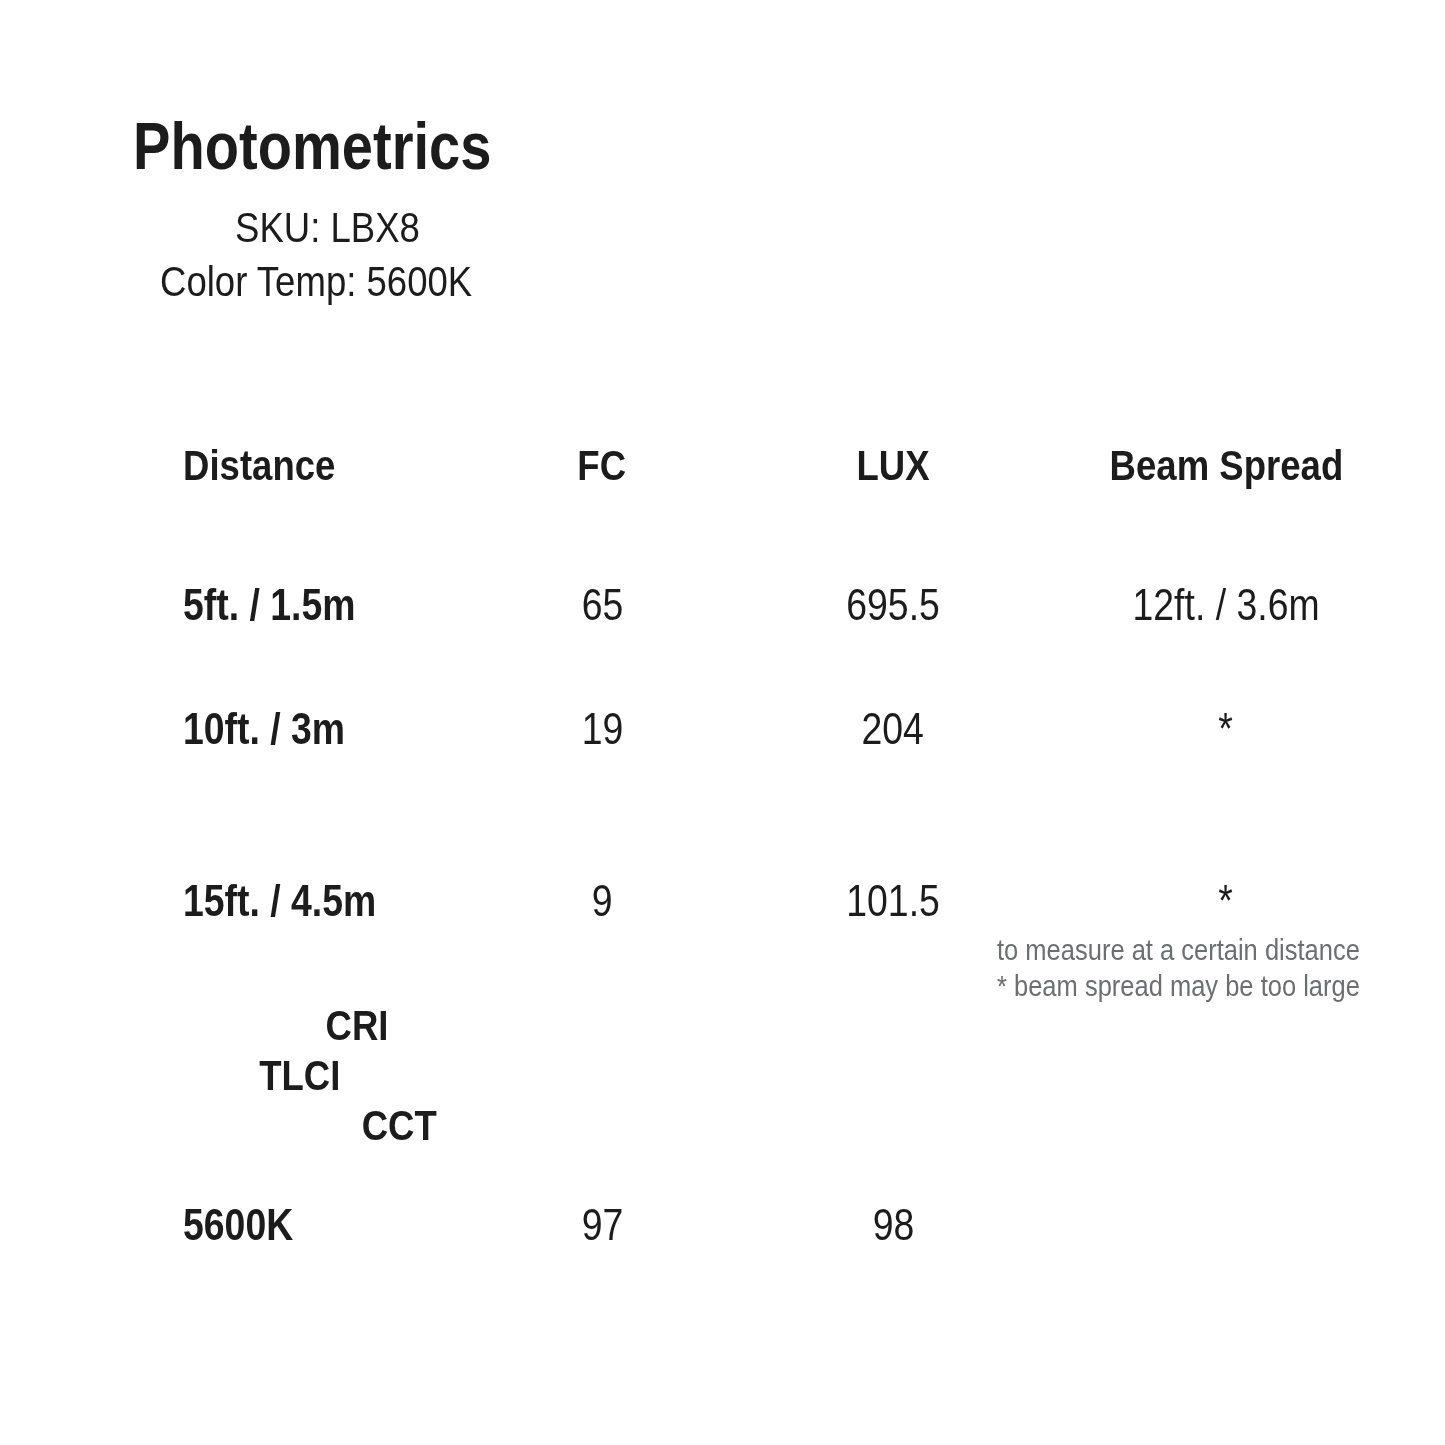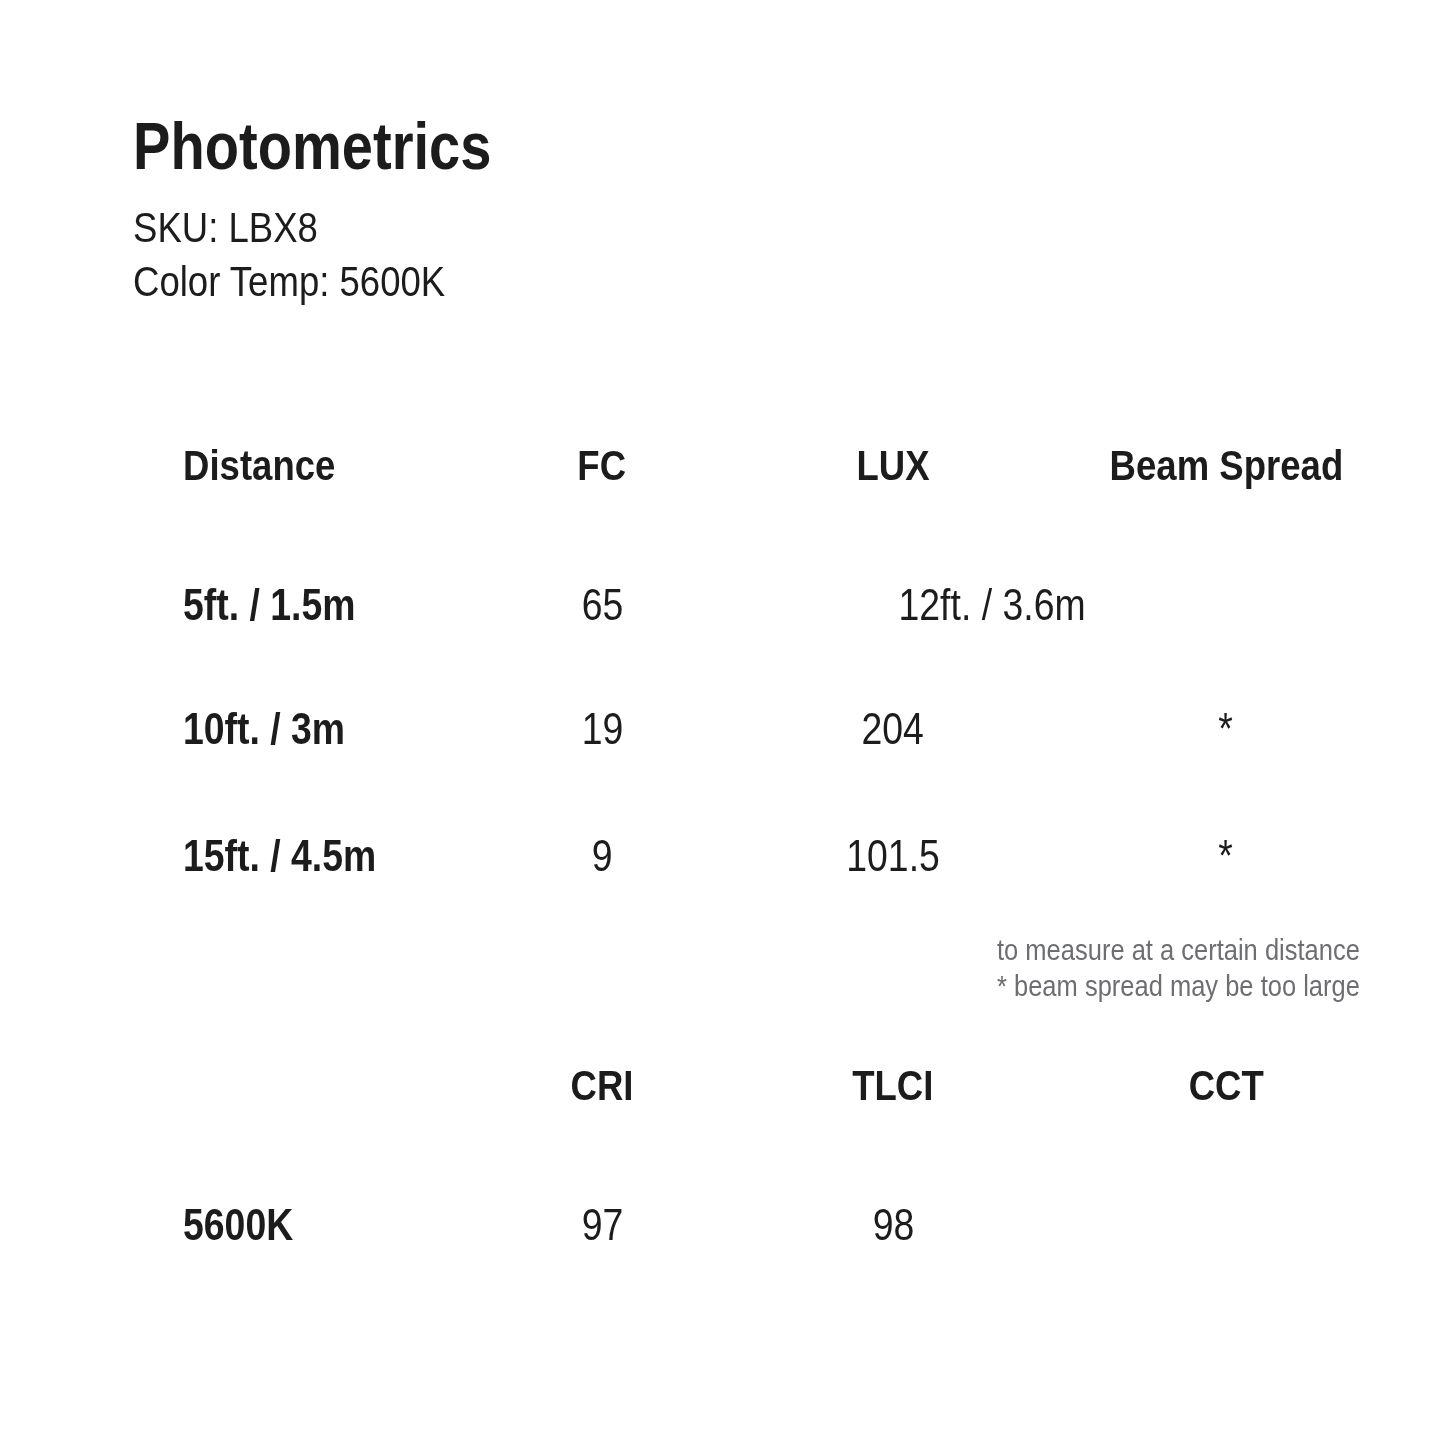--- a/index.html
+++ b/index.html
@@ -22,20 +22,21 @@
     transform: scaleX(0.85);
     transform-origin: 50% 50%;
     white-space: nowrap;
   }
   .cx.left { transform-origin: 0 50%; }
 
   .doc-header {
     position: absolute;
     left: 133px;
     top: 108px;
+    text-align: center;
   }
   .doc-header h1 {
     margin: 0;
     font-size: 66px;
     line-height: 76px;
     font-weight: bold;
     letter-spacing: 0;
   }
   .doc-header .sub {
     margin: 0;
@@ -56,22 +57,22 @@
   .c1 { width: 245px; text-align: left; }
   .c2 { width: 348px; text-align: center; }
   .c3 { width: 234px; text-align: center; }
   .c4 { width: 432px; text-align: center; }
   .bold { font-weight: bold; }
   .hdr { font-size: 43px; font-weight: bold; }
 
   .row-h1 { top: 440px; }
   .row-1  { top: 580px; }
   .row-2  { top: 704px; }
-  .row-3  { top: 831px; justify-content: flex-end; }
-  .row-h2 { top: 1060px; }
+  .row-3  { top: 876px; justify-content: flex-end; }
+  .row-h2 { top: 1000px; flex-direction: column; }
   .row-4  { top: 1200px; }
 
   .footnote {
     position: absolute;
     left: 997px;
     top: 932px;
     font-size: 30px;
     line-height: 36px;
     color: #6d6e71;
     text-align: left;
@@ -91,20 +92,21 @@
   <div class="row row-h1 hdr">
     <div class="c1"><span class="cx left">Distance</span></div>
     <div class="c2"><span class="cx">FC</span></div>
     <div class="c3"><span class="cx">LUX</span></div>
     <div class="c4"><span class="cx">Beam Spread</span></div>
   </div>
 
   <div class="row row-1">
     <div class="c1 bold"><span class="cx left">5ft. / 1.5m</span></div>
     <div class="c2"><span class="cx">65</span></div>
+    <div class="c3"><span class="cx">695.5</span></div>
     <div class="c4"><span class="cx">12ft. / 3.6m</span></div>
   </div>
 
   <div class="row row-2">
     <div class="c1 bold"><span class="cx left">10ft. / 3m</span></div>
     <div class="c2"><span class="cx">19</span></div>
     <div class="c3"><span class="cx">204</span></div>
     <div class="c4"><span class="cx">*</span></div>
   </div>
 

